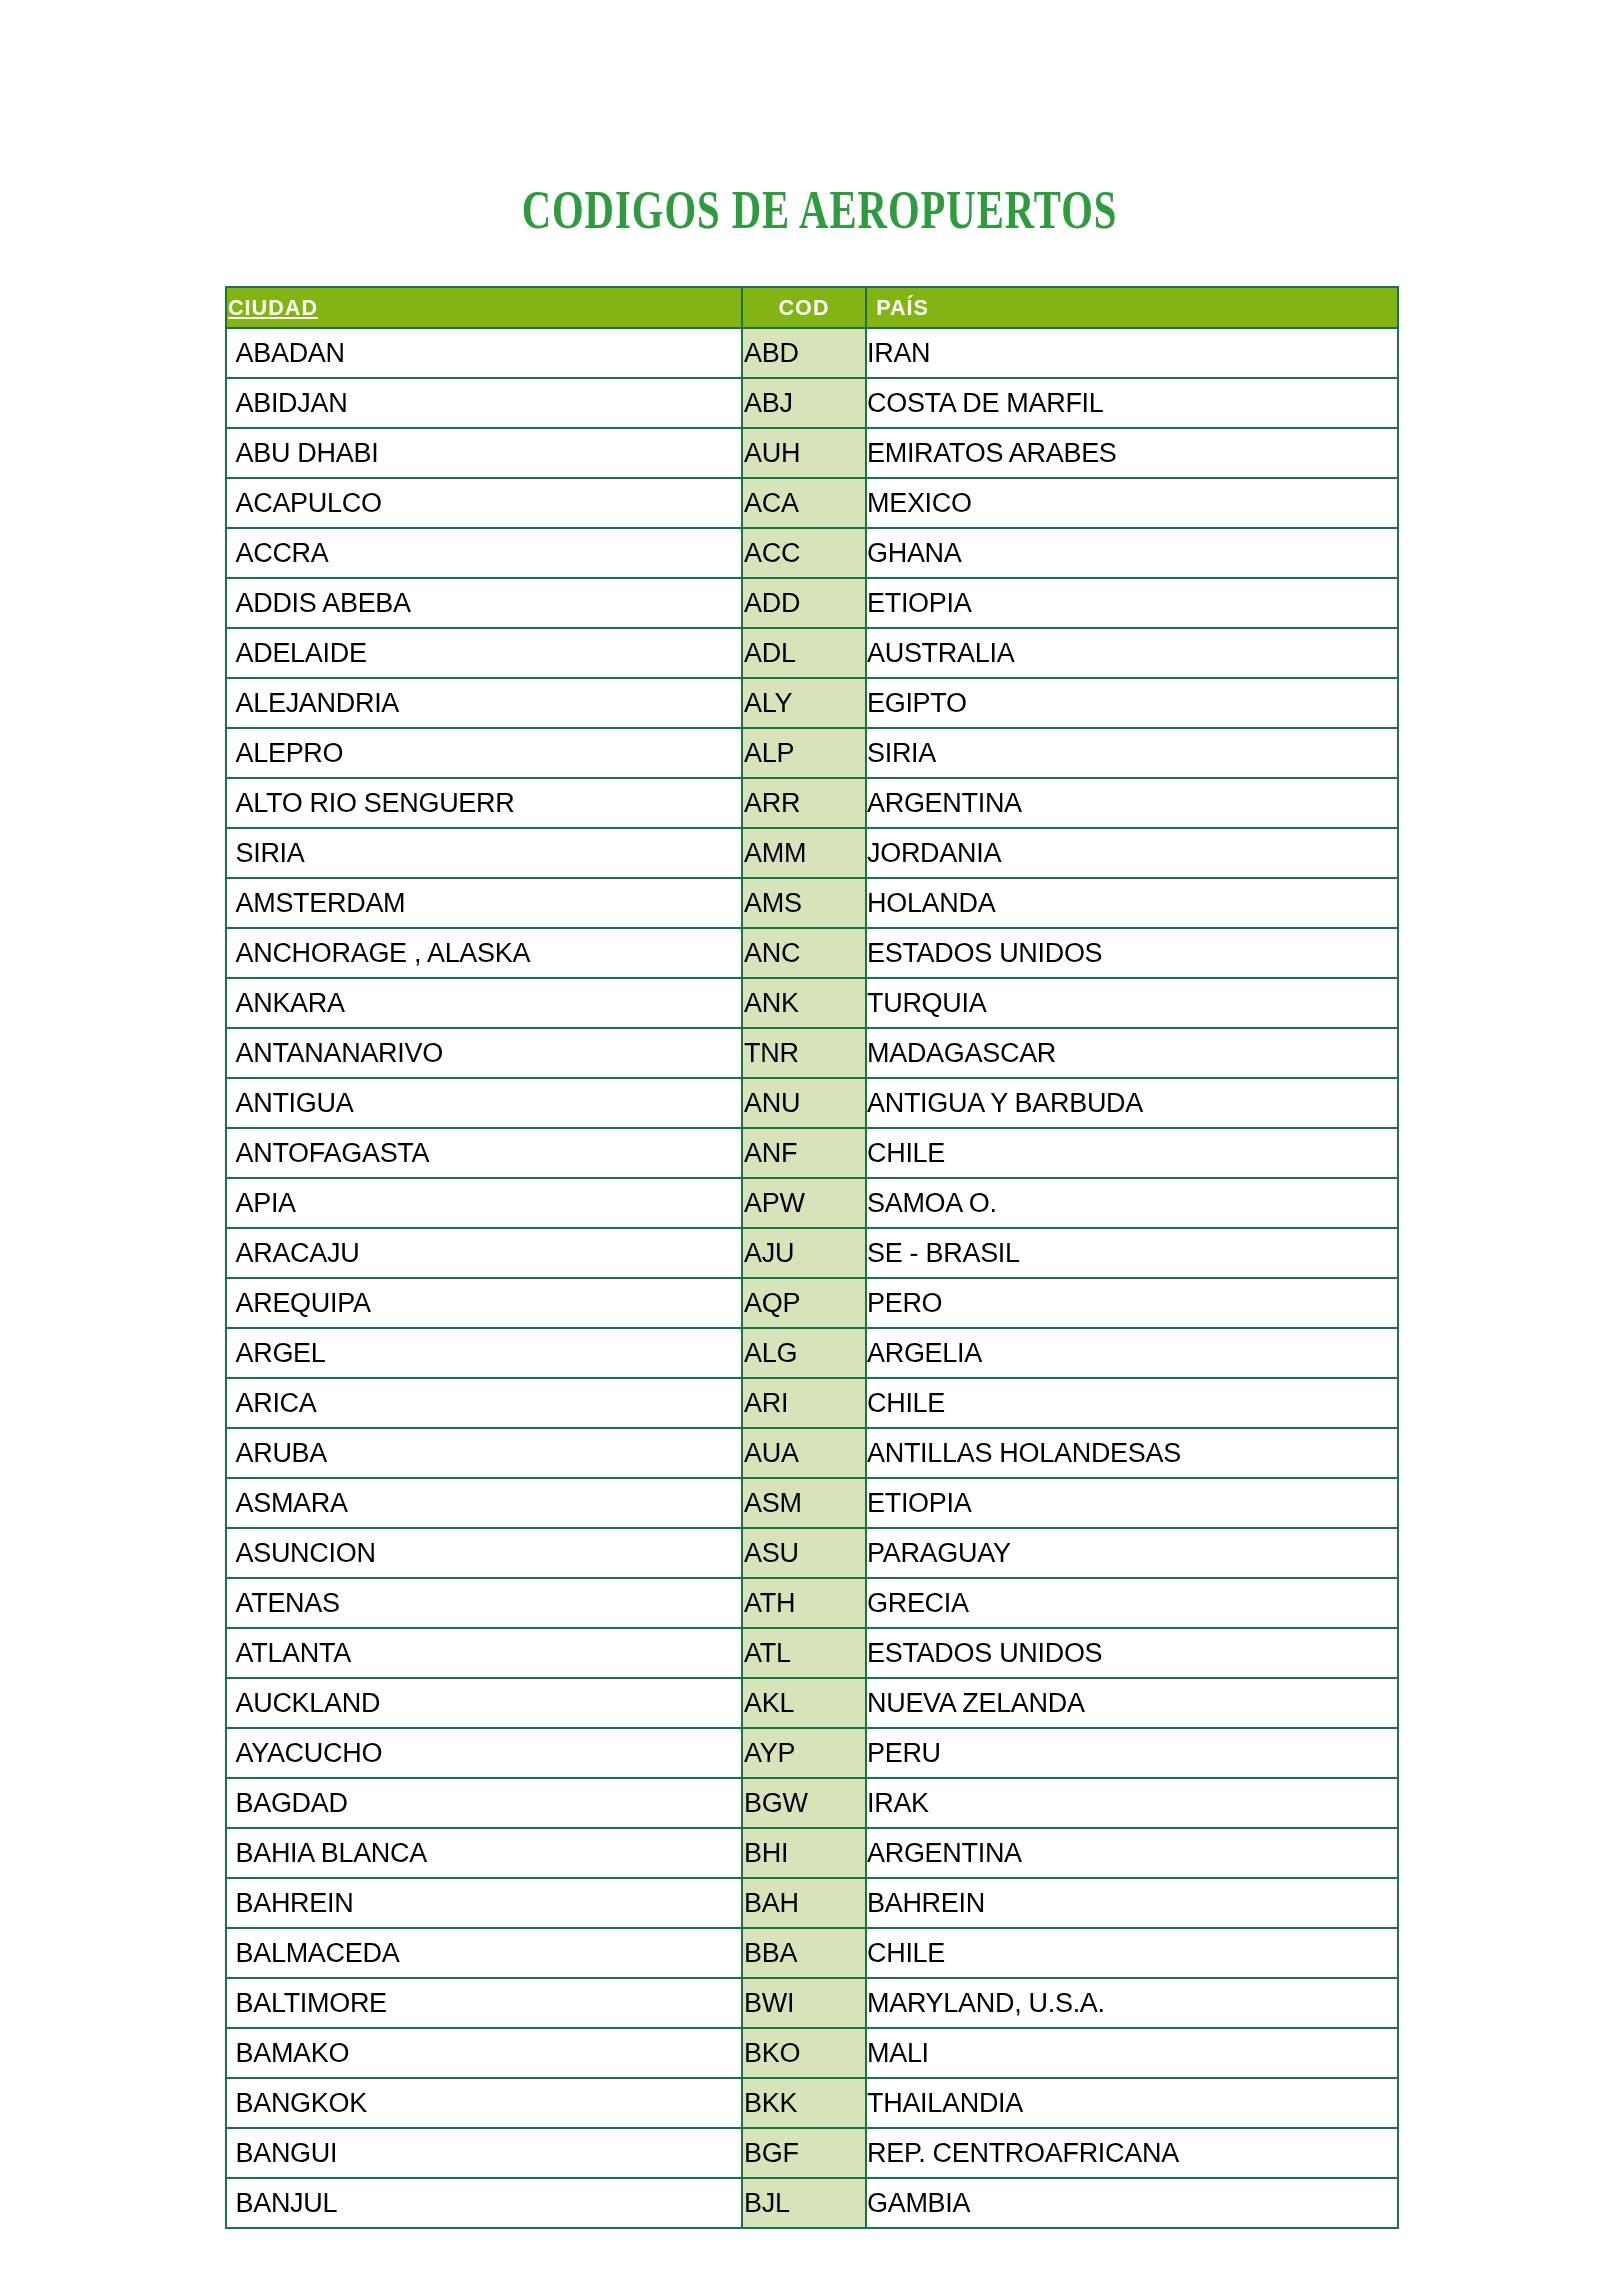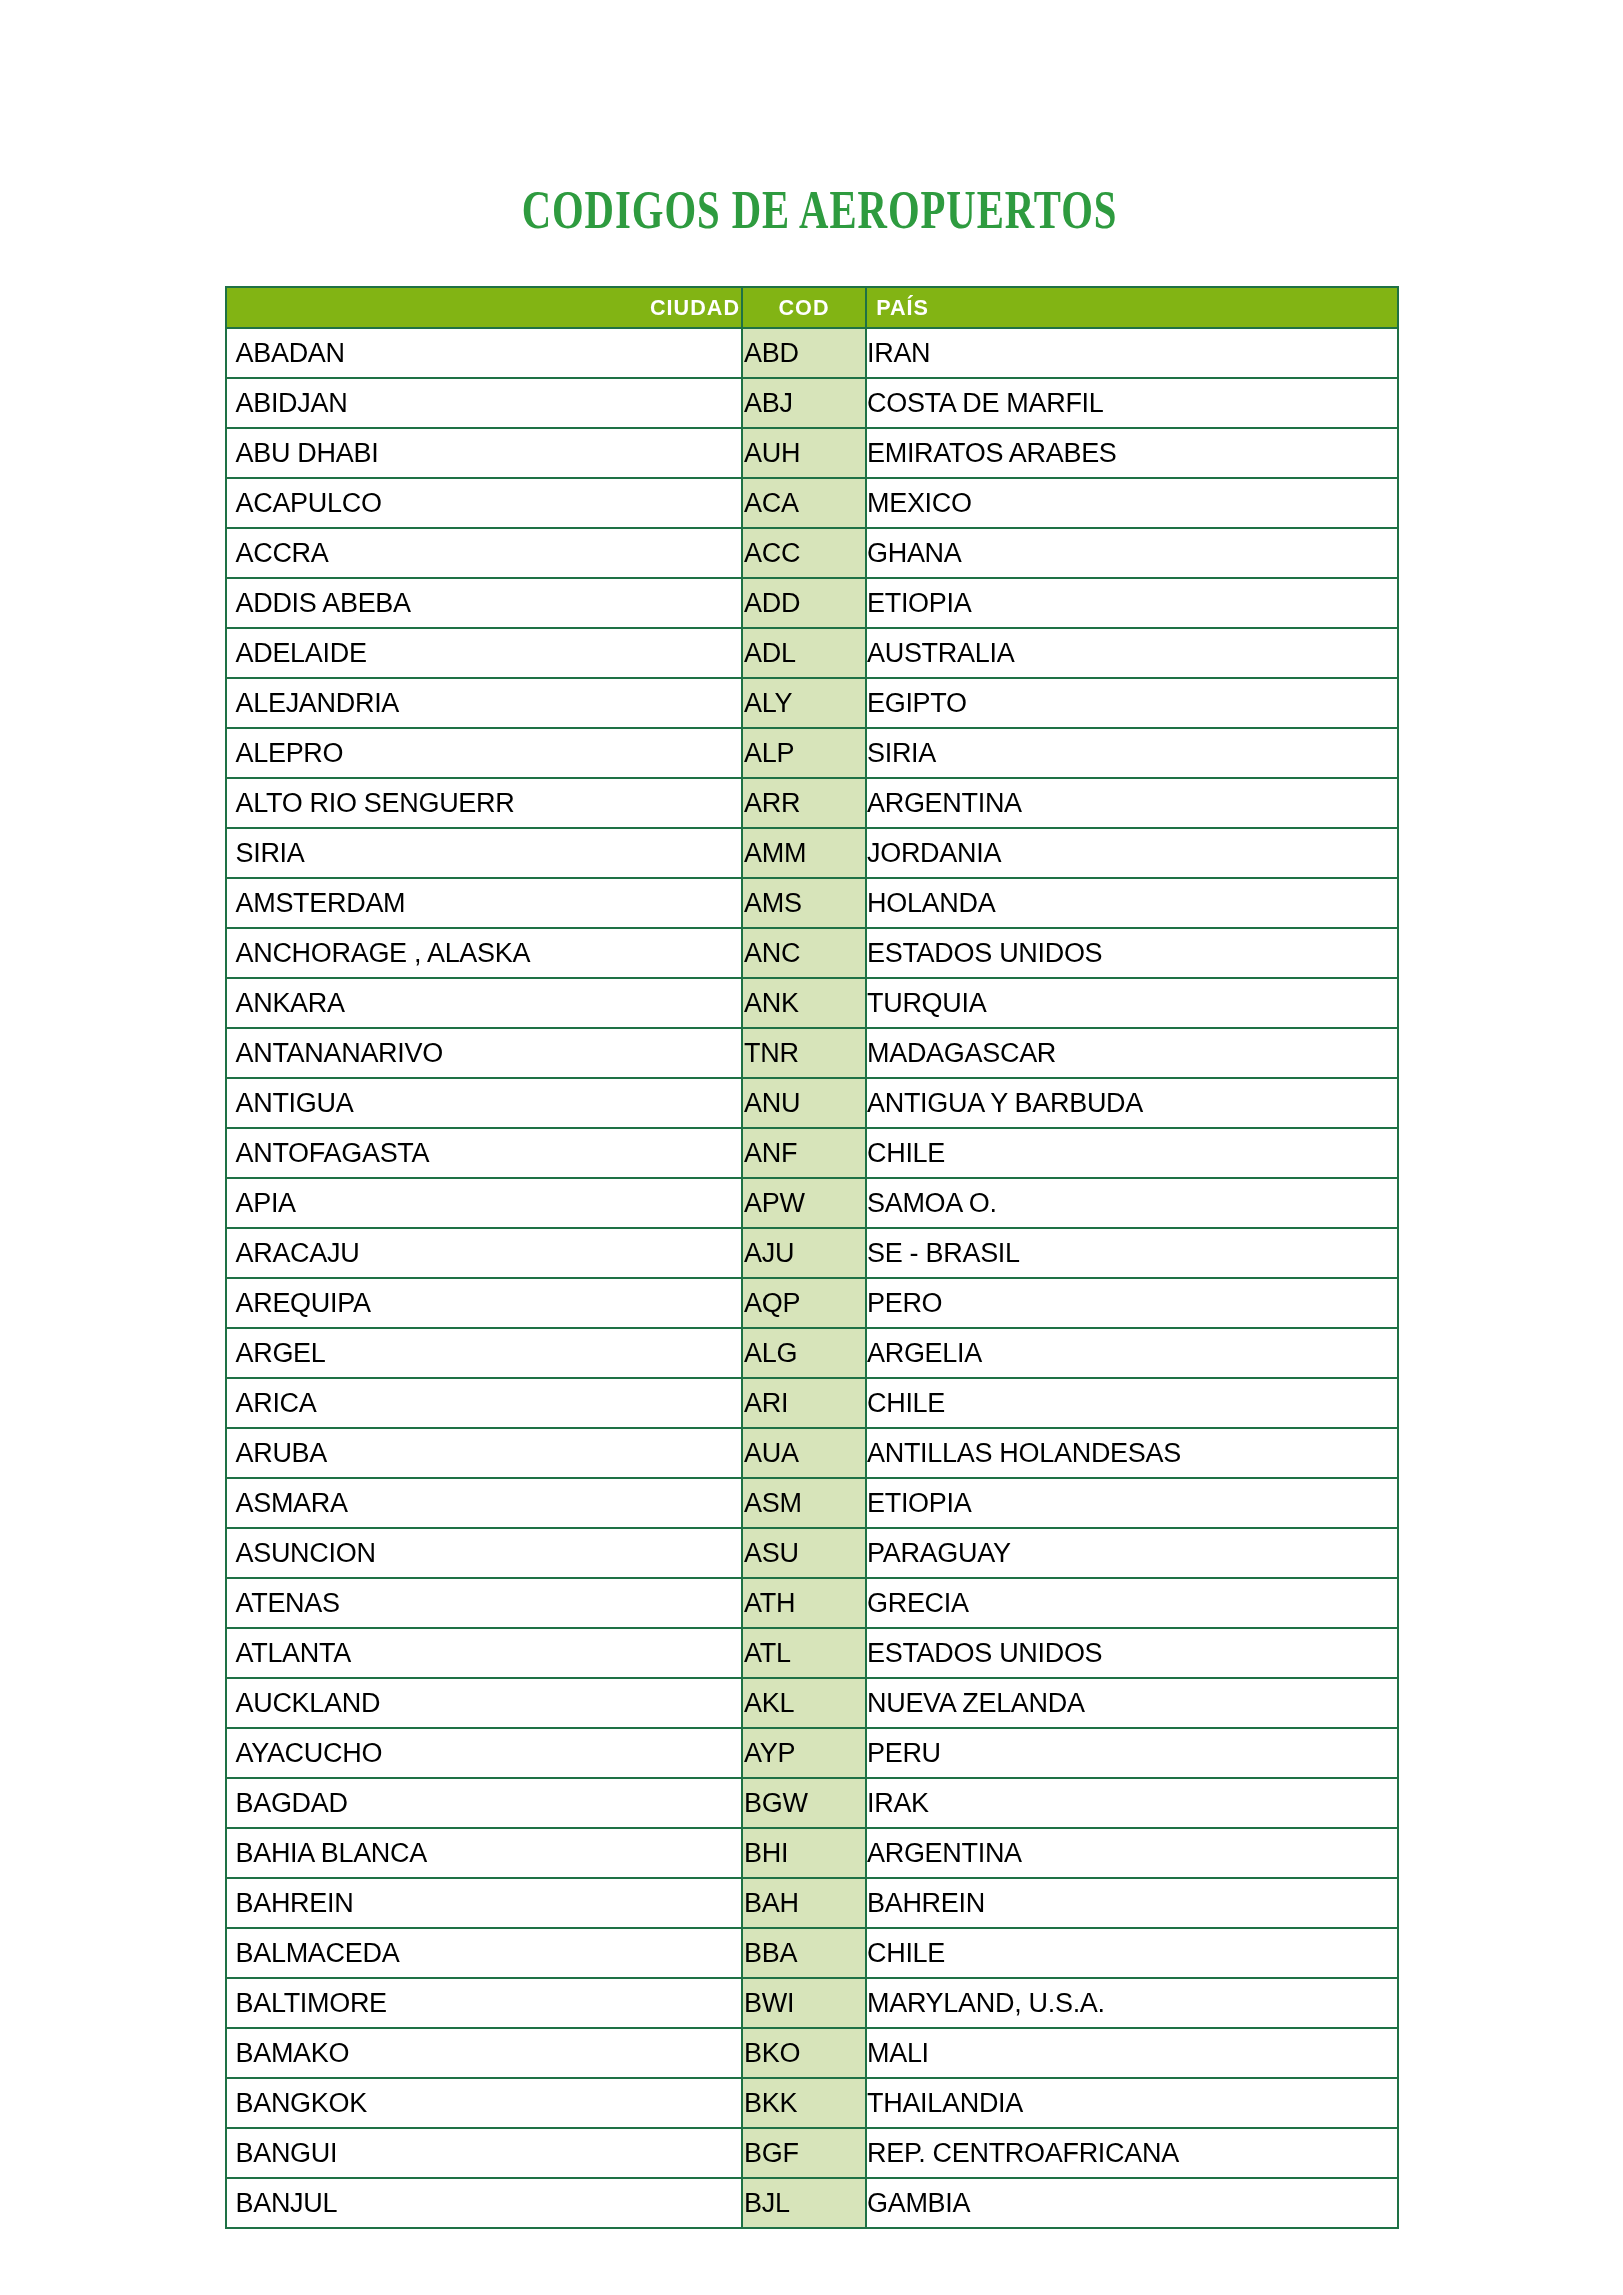--- a/index.html
+++ b/index.html
@@ -54,21 +54,21 @@
   }
   table.codes thead tr { height: 41px; }
   table.codes tbody tr { height: 50px; }
   table.codes th {
     background: var(--header-bg, #82B414);
     color: var(--header-text, #ffffff);
     font-size: 21.6px;
     font-weight: bold;
     letter-spacing: 1px;
   }
-  th.city   { text-align: right; }
+  th.city   { text-align: left; text-decoration: underline; }
   th.code   { text-align: center; }
   th.country{ text-align: left; padding-left: 9.2px; }
   table.codes td {
     font-size: 27px;
     color: var(--body-text, #000000);
     letter-spacing: -0.3px;
   }
   td.city    { text-align: left; padding-left: 8.5px; }
   td.code    { text-align: left; background: var(--code-bg, #D7E4BA); }
   td.country { text-align: left; padding-left: 0; }

